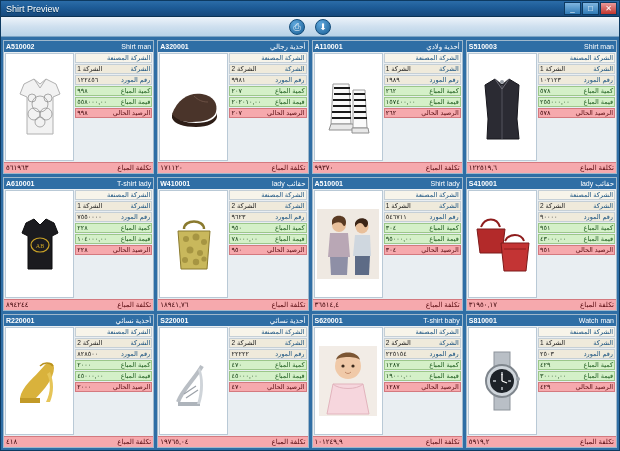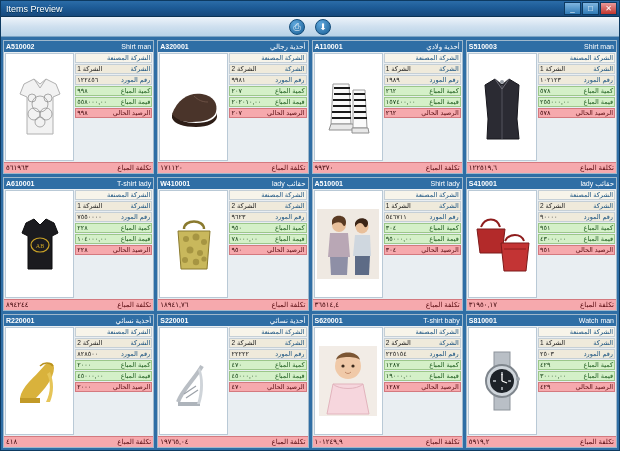--- a/index.html
+++ b/index.html
@@ -132,21 +132,21 @@
   }
   .card-foot .lbl { color:#5b0d12; }
   .card-foot .val { color:#3d0408; flex:1; text-align:left; }
 </style>
 </head>
 <body>
 
 <div class="window">
 
   <div class="titlebar">
-    <div class="ttl">Items Preview</div>
+    <div class="ttl">Shirt Preview</div>
     <div class="wbtns">
       <div class="wbtn">_</div>
       <div class="wbtn">□</div>
       <div class="wbtn close">✕</div>
     </div>
   </div>
 
   <div class="toolbar">
     <div class="tbtn">⎙</div>
     <div class="tbtn">⬇</div>

